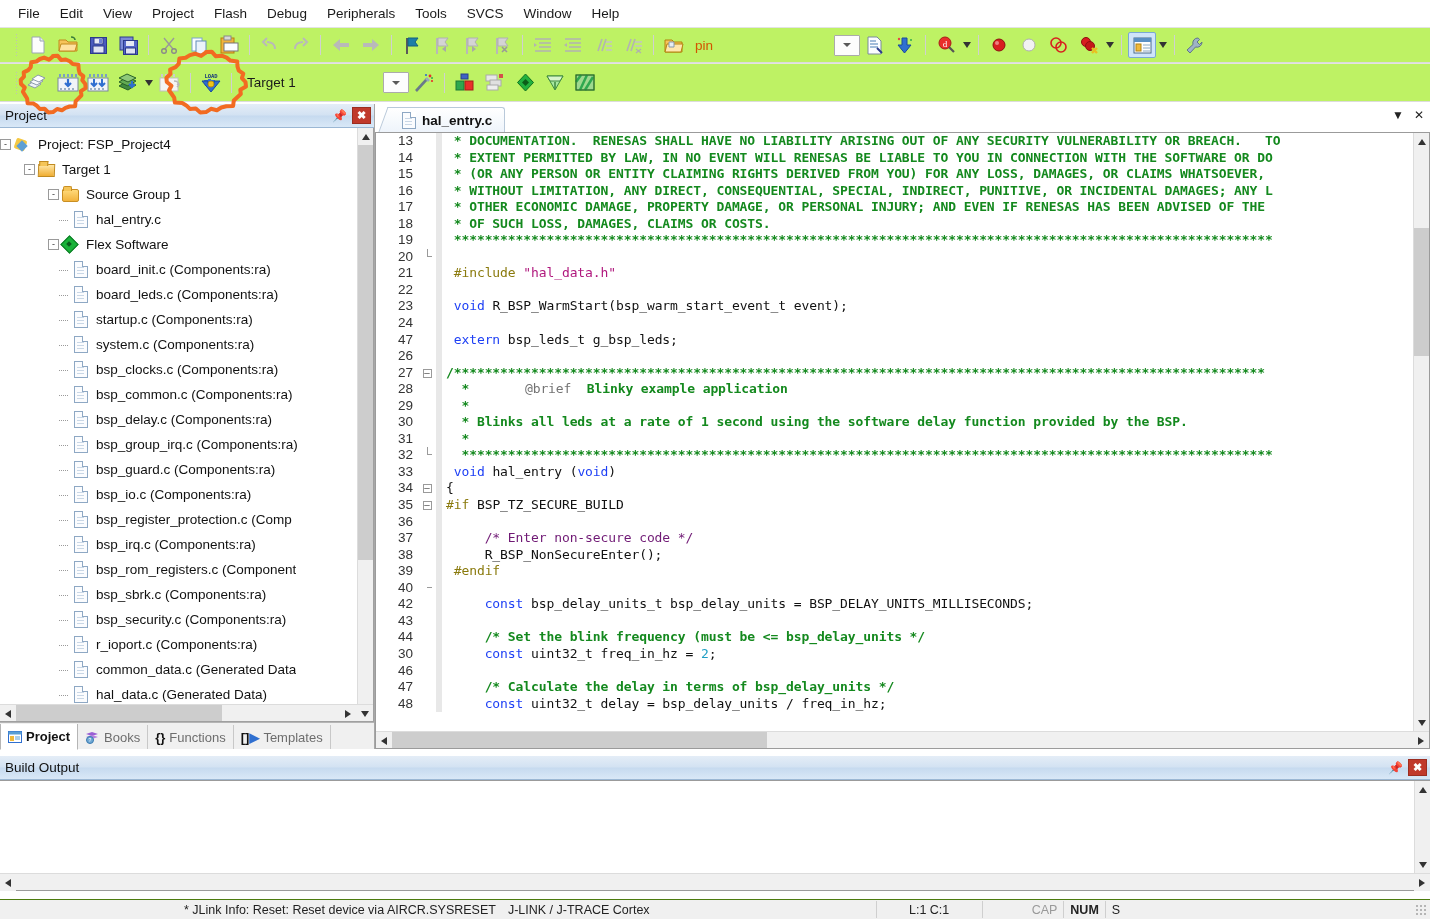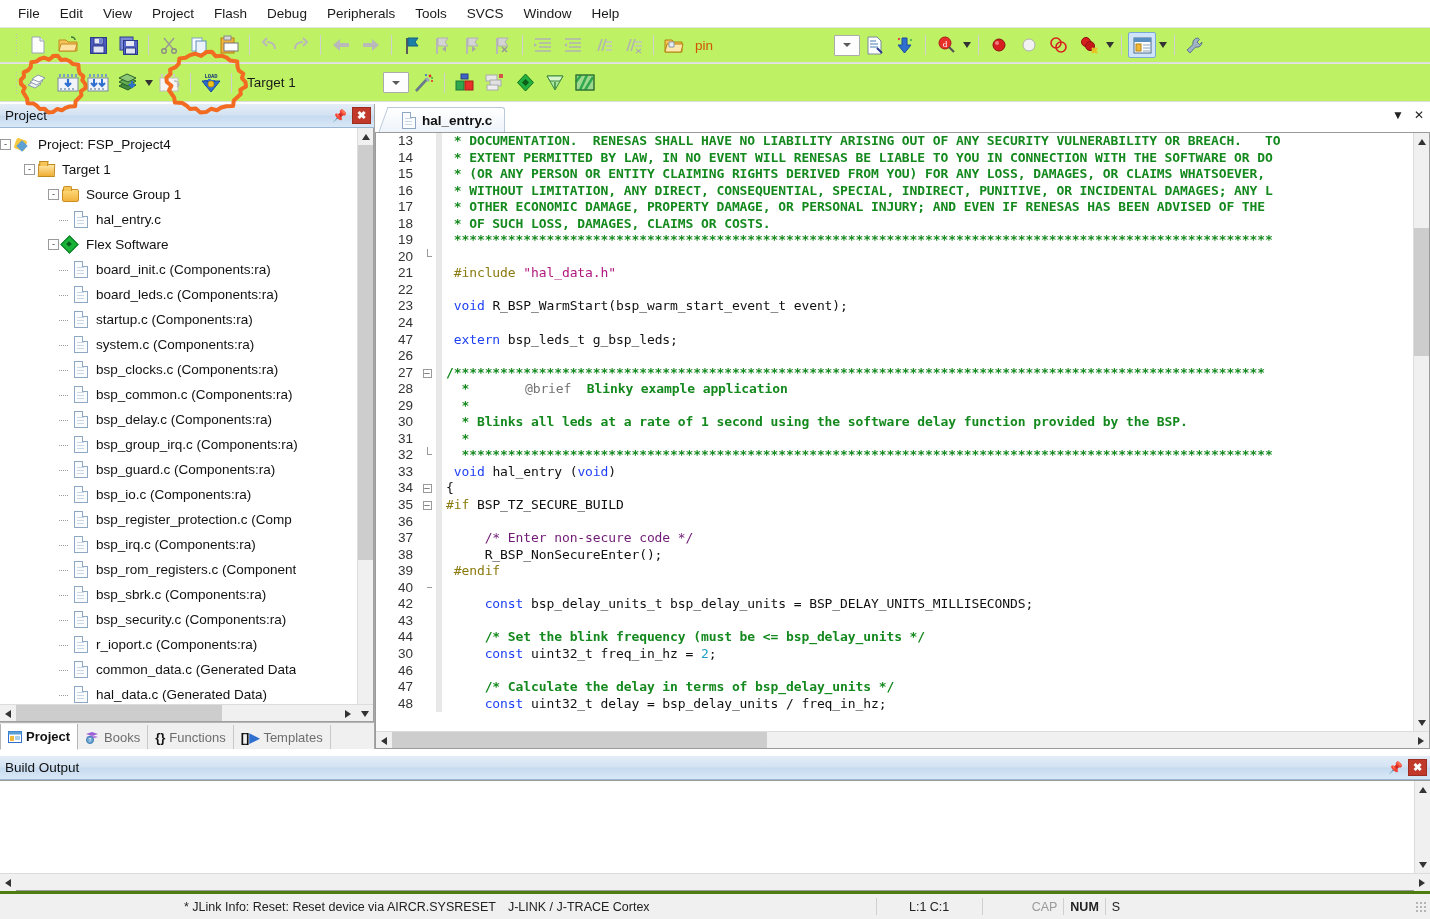--- a/index.html
+++ b/index.html
@@ -275,22 +275,22 @@
     display:flex; flex-direction:column; background:#f0f0f0;
   }
   #build-body {
     flex:1; position:relative; background:#ffffff;
     border-top:1px solid #9b9b9b; border-bottom:1px solid #9b9b9b;
   }
   #build-inner { position:absolute; inset:0 17px 17px 0; background:#fff; }
 
   
   #statusbar {
-    position:absolute; bottom:0; left:0; right:0; height:28px;
-    background:#f0f0f0; border-top:3px solid #4d7c0f;
+    position:absolute; bottom:0; left:0; right:0; height:20px;
+    background:#f0f0f0; border-top:1px solid #4d7c0f;
     display:flex; align-items:center; font-size:12.5px; color:#222;
   }
   .st-cell { height:28px; display:flex; align-items:center; padding:0 6px; }
   .st-div { width:1px; height:17px; background:#cfcfcf; }
 
   
   .annot { position:absolute; pointer-events:none; }
 </style>
 </head>
 <body>

